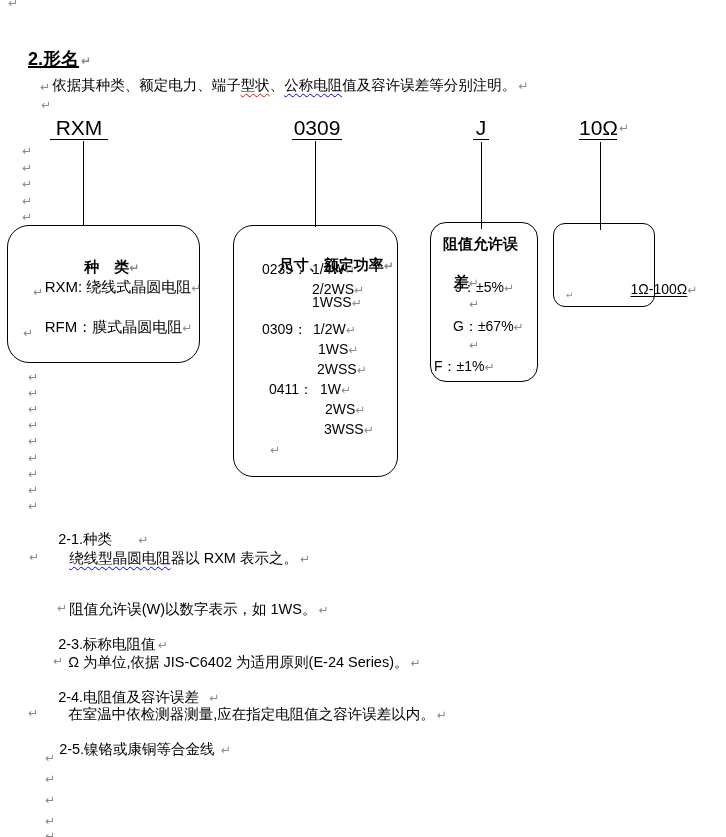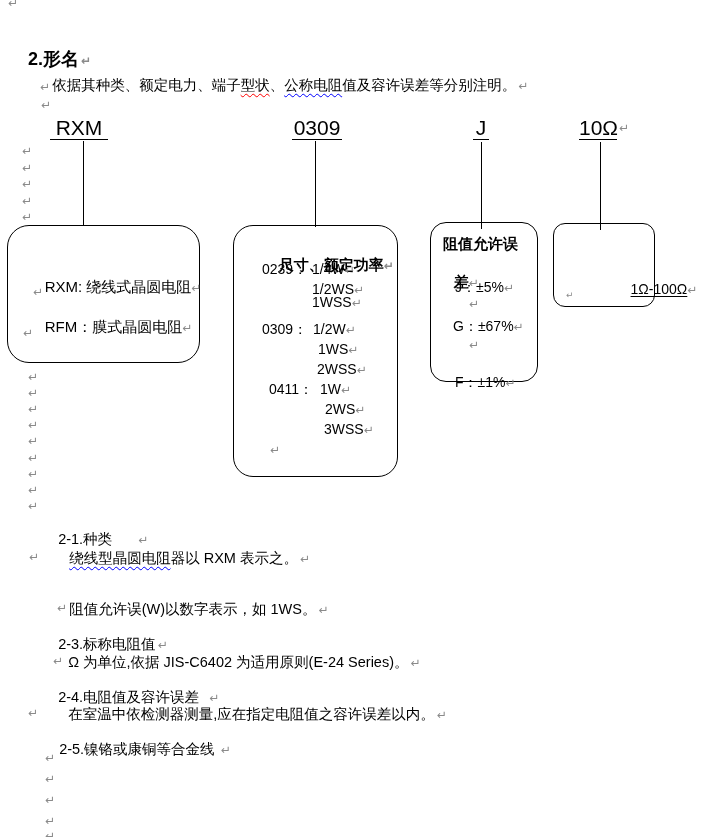--- a/index.html
+++ b/index.html
@@ -2,21 +2,21 @@
 <html><head>
 <meta charset="utf-8">
 <style>
   html,body{margin:0;padding:0;background:#ffffff;}
   .page{
     position:relative;width:726px;height:837px;background:#ffffff;overflow:hidden;
     font-family:"Liberation Sans","DejaVu Sans",sans-serif;color:#000;
   }
   .abs{position:absolute;white-space:pre;}
   .doc-title{font-size:18px;font-weight:bold;}
-  .doc-title .t{text-decoration-thickness:1.5px;}
+  .doc-title .t{text-decoration:underline;text-decoration-thickness:1.5px;}
   .body-text{font-size:14.5px;}
   .pilcrow{color:#8a8a8a;font-size:12px;line-height:1;}
   .code-label{
     position:absolute;top:116px;height:23px;text-align:center;
     font-size:21px;border-bottom:1px solid #000;line-height:23px;
   }
   .vline{position:absolute;width:1px;background:#000;}
   .rbox{position:absolute;border:1.5px solid #000;background:transparent;box-sizing:border-box;}
   .box-title{font-weight:bold;font-size:15px;}
   .box-text{font-size:15px;}
@@ -57,57 +57,60 @@
   <div class="vline" style="left:481px;top:142px;height:87px;"></div>
   <div class="vline" style="left:600px;top:142px;height:88px;"></div>
 
   <span class="abs pilcrow" style="left:22px;top:145px;">↵</span>
   <span class="abs pilcrow" style="left:22px;top:162px;">↵</span>
   <span class="abs pilcrow" style="left:22px;top:178px;">↵</span>
   <span class="abs pilcrow" style="left:22px;top:195px;">↵</span>
   <span class="abs pilcrow" style="left:22px;top:211px;">↵</span>
 
   <div class="rbox" style="left:7px;top:225px;width:193px;height:138px;border-radius:22px;"></div>
+  <div class="abs box-title" style="left:7px;top:241px;width:193px;text-align:center;">
+    <span>种　类</span><span class="pilcrow">↵</span>
+  </div>
   <div class="abs box-text" style="left:28px;top:261px;">
     <span>RXM: 绕线式晶圆电阻</span><span class="pilcrow">↵</span>
   </div>
   <span class="abs pilcrow" style="left:33px;top:286px;">↵</span>
   <div class="abs box-text" style="left:28px;top:301px;">
     <span>RFM：膜式晶圆电阻</span><span class="pilcrow">↵</span>
   </div>
   <span class="abs pilcrow" style="left:23px;top:327px;">↵</span>
 
   <div class="rbox" style="left:233px;top:225px;width:165px;height:252px;border-radius:20px;"></div>
   <div class="abs box-title" style="left:262px;top:239px;">
     <span>尺寸、额定功率</span><span class="pilcrow">↵</span>
   </div>
   <div class="abs b2-text" style="left:262px;top:261px;">0239：</div>
   <div class="abs b2-text" style="left:312px;top:261px;"><span>1/4W</span><span class="pilcrow">↵</span></div>
-  <div class="abs b2-text" style="left:312px;top:281px;"><span>1/2WS</span><span class="pilcrow">↵</span></div>
+  <div class="abs b2-text" style="left:312px;top:281px;"><span>2/2WS</span><span class="pilcrow">↵</span></div>
   <div class="abs b2-text" style="left:312px;top:294px;"><span>1WSS</span><span class="pilcrow">↵</span></div>
   <div class="abs b2-text" style="left:262px;top:321px;">0309：</div>
   <div class="abs b2-text" style="left:313px;top:321px;"><span>1/2W</span><span class="pilcrow">↵</span></div>
   <div class="abs b2-text" style="left:318px;top:341px;"><span>1WS</span><span class="pilcrow">↵</span></div>
   <div class="abs b2-text" style="left:317px;top:361px;"><span>2WSS</span><span class="pilcrow">↵</span></div>
   <div class="abs b2-text" style="left:269px;top:381px;">0411：</div>
   <div class="abs b2-text" style="left:320px;top:381px;"><span>1W</span><span class="pilcrow">↵</span></div>
   <div class="abs b2-text" style="left:325px;top:401px;"><span>2WS</span><span class="pilcrow">↵</span></div>
   <div class="abs b2-text" style="left:324px;top:421px;"><span>3WSS</span><span class="pilcrow">↵</span></div>
   <span class="abs pilcrow" style="left:270px;top:444px;">↵</span>
 
   <div class="rbox" style="left:430px;top:222px;width:108px;height:160px;border-radius:16px;"></div>
   <div class="abs box-title" style="left:443px;top:235px;">阻值允许误</div>
   <div class="abs box-title" style="left:437px;top:256px;">
     <span>差</span><span class="pilcrow" style="font-weight:normal;">↵</span>
   </div>
   <div class="abs b3-text" style="left:455px;top:279px;"><span>J：±5%</span><span class="pilcrow">↵</span></div>
   <span class="abs pilcrow" style="left:469px;top:298px;">↵</span>
   <div class="abs b3-text" style="left:453px;top:318px;"><span>G：±67%</span><span class="pilcrow">↵</span></div>
   <span class="abs pilcrow" style="left:469px;top:339px;">↵</span>
-  <div class="abs b3-text" style="left:455px;top:358px;margin-top:16px;"><span>F：±1%</span><span class="pilcrow">↵</span></div>
+  <div class="abs b3-text" style="left:434px;top:358px;"><span>F：±1%</span><span class="pilcrow">↵</span></div>
 
   <div class="rbox" style="left:553px;top:223px;width:102px;height:84px;border-radius:12px;"></div>
   <div class="abs b3-text" style="left:575px;top:265px;">
     <span class="uline">1Ω-100Ω</span><span class="pilcrow">↵</span>
   </div>
   <span class="abs pilcrow" style="left:566px;top:291px;font-size:9px;">↵</span>
 
   <span class="abs pilcrow" style="left:28px;top:371px;">↵</span>
   <span class="abs pilcrow" style="left:28px;top:387px;">↵</span>
   <span class="abs pilcrow" style="left:28px;top:403px;">↵</span>

